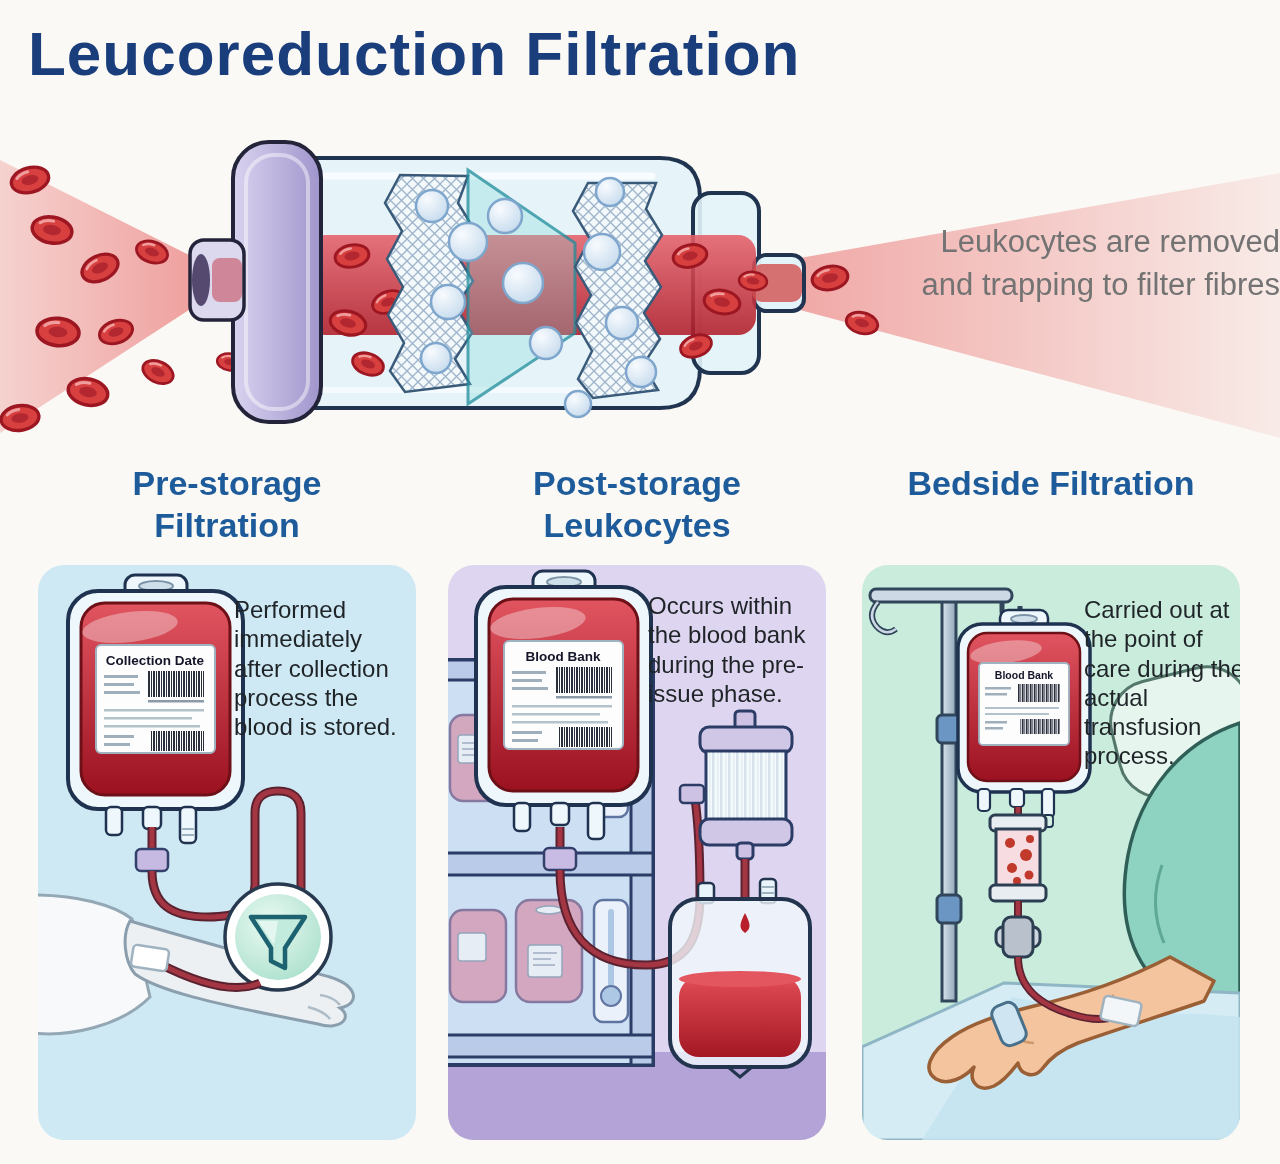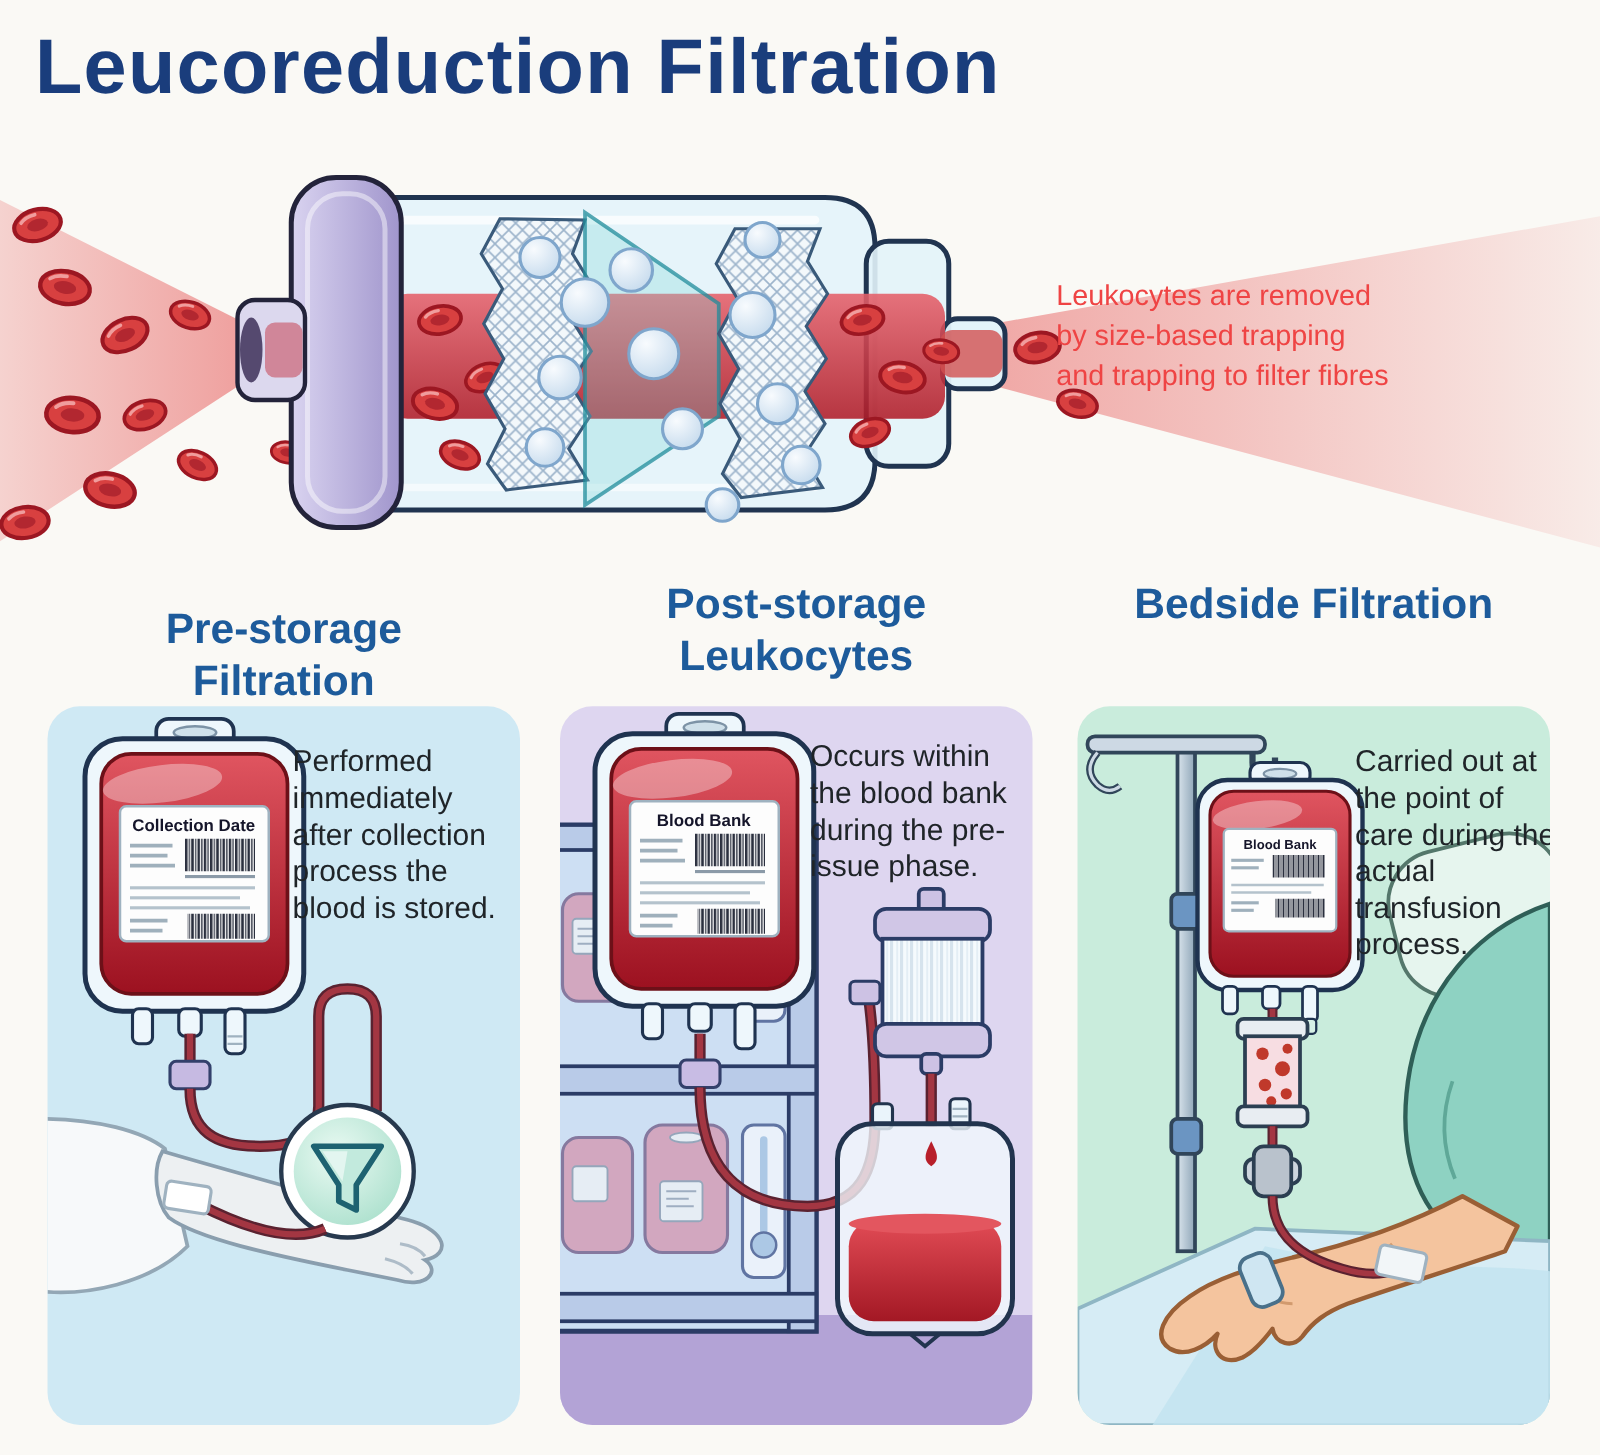--- a/index.html
+++ b/index.html
@@ -15,29 +15,29 @@
   .title{
     position:absolute;left:0;top:18px;width:1280px;
     text-align:left;
     font-size:62px;font-weight:700;letter-spacing:1px;
     color:#1a3d7c;
     padding-left:28px;
   }
   .hero-art{position:absolute;left:0;top:118px;width:1280px;height:330px;}
   .hero-caption{
     position:absolute;left:845px;top:220px;width:435px;
-    text-align:left;color:#ef4444;
-    font-size:23px;line-height:1.40;font-weight:400;
+    text-align:right;color:#737373;
+    font-size:31px;line-height:1.40;font-weight:400;
   }
   .heading{
     position:absolute;top:462px;width:340px;
     text-align:center;color:#1d5b9b;
     font-size:34px;line-height:1.24;font-weight:700;
   }
-  .h-1{left:57px;margin-top:20px;}
+  .h-1{left:57px;}
   .h-2{left:467px;}
   .h-3{left:881px;}
   .panel{
     position:absolute;top:565px;width:378px;height:575px;
     border-radius:26px;overflow:hidden;
   }
   .p-1{left:38px;background:#cfe9f4;}
   .p-2{left:448px;background:#ded6f0;}
   .p-3{left:862px;background:#c9ecdc;}
   .panel svg{position:absolute;left:0;top:0;}
@@ -164,21 +164,20 @@
       <rect x="233" y="24" width="88" height="280" rx="36" fill="url(#hcap)" stroke="#23233a" stroke-width="4"></rect>
       <rect x="246" y="37" width="62" height="254" rx="28" fill="none" stroke="rgba(255,255,255,0.45)" stroke-width="4"></rect>
       <rect x="190" y="122" width="54" height="80" rx="14" fill="#dcd8ee" stroke="#23233a" stroke-width="3.5"></rect>
       <rect x="212" y="140" width="30" height="44" rx="8" fill="#c85060" opacity="0.6"></rect>
       <ellipse cx="201" cy="162" rx="9" ry="26" fill="#55496f"></ellipse>
     </g>
   </svg>
 
   <div class="hero-caption">
     <div>Leukocytes are removed</div>
-    <div>by size-based trapping</div>
     <div>and trapping to filter fibres</div>
   </div>
 
   <div class="heading h-1">Pre-storage Filtration</div>
   <div class="heading h-2">Post-storage Leukocytes</div>
   <div class="heading h-3">Bedside Filtration</div>
 
   <div class="panel p-1">
     <svg width="378" height="575" viewBox="0 0 378 575">
       <defs>

